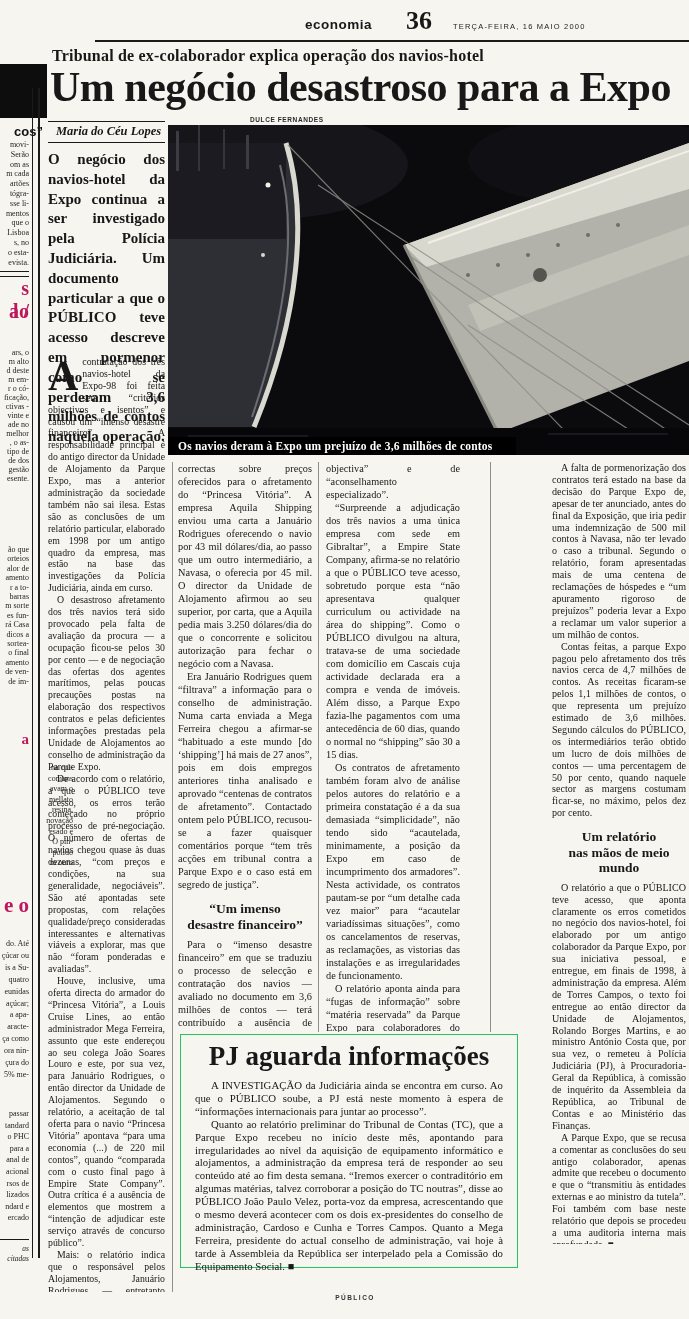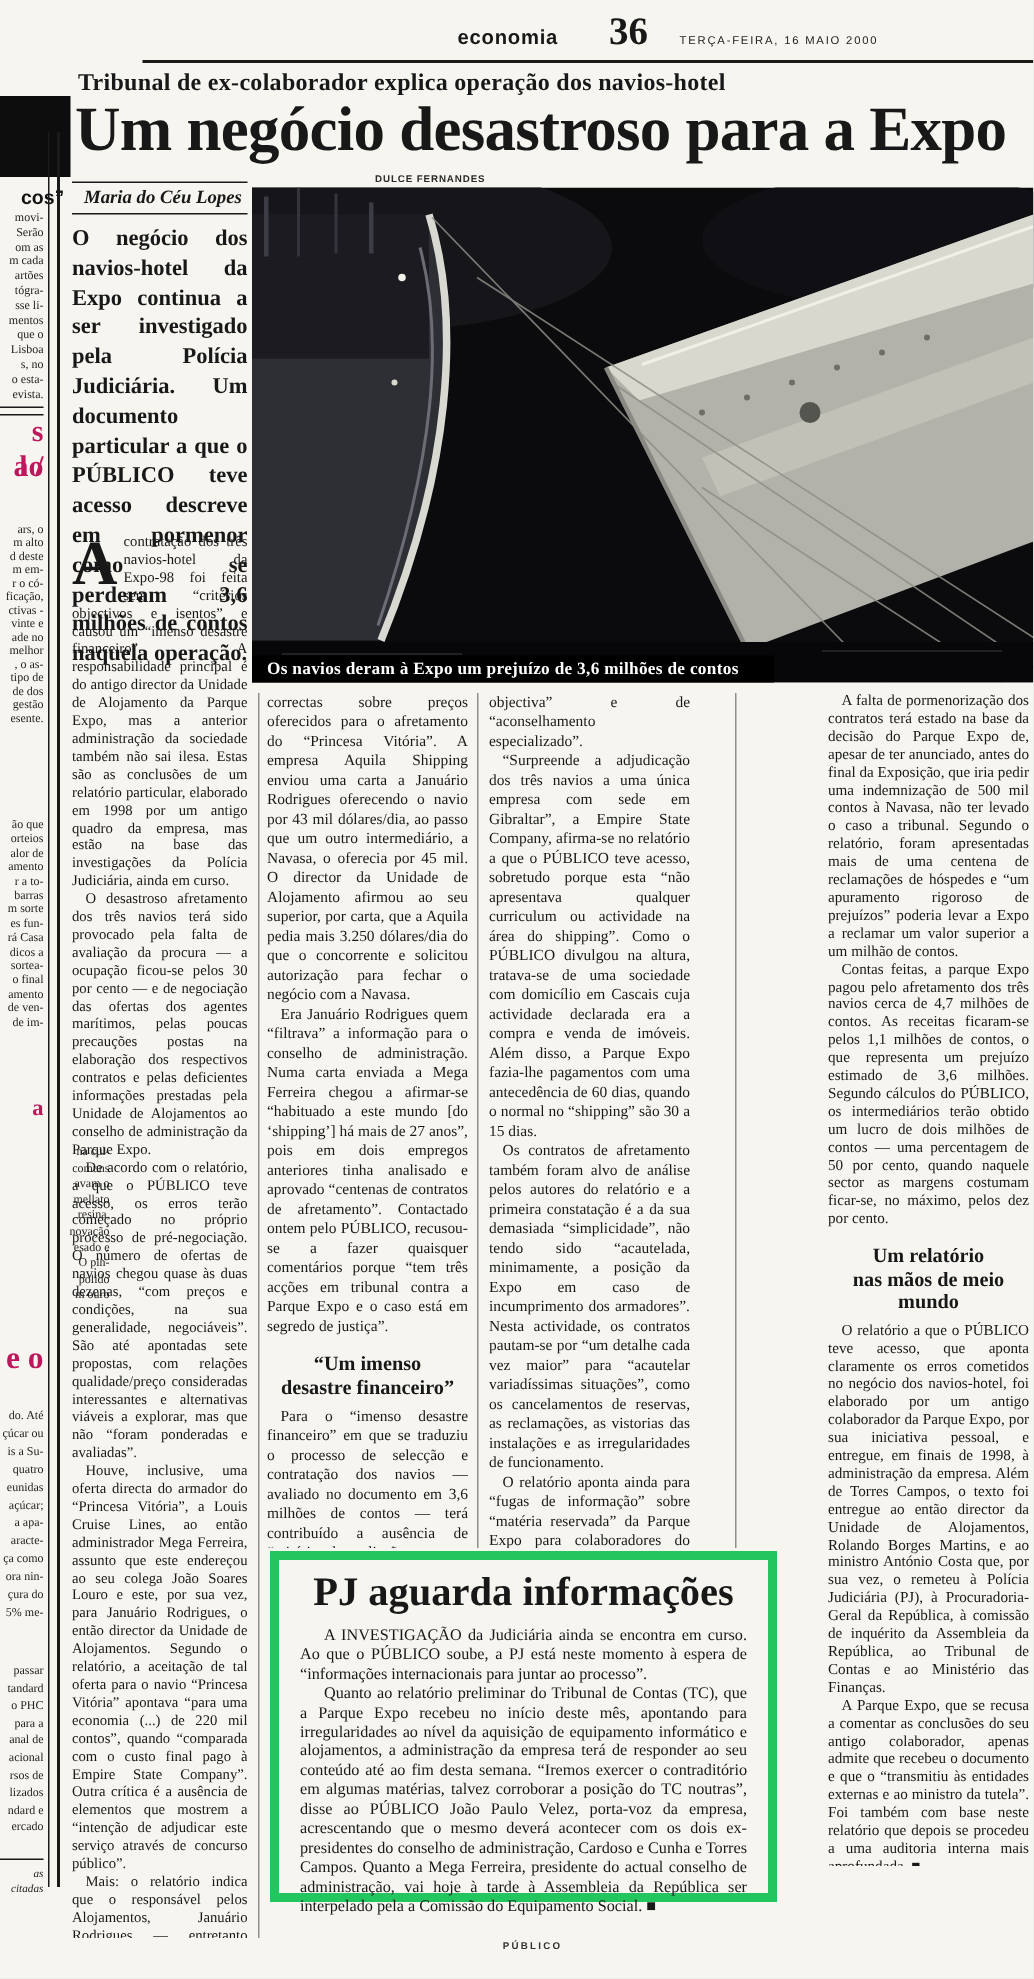--- a/index.html
+++ b/index.html
@@ -31,21 +31,21 @@
   .colc{font:10.1px/11.9px "Liberation Serif",serif;}
   .para{margin:0;text-align:justify;text-indent:9px;}
   .noind{text-indent:0;}
   .dropcap{float:left;font:bold 42px/36px "Liberation Serif",serif;padding:2px 4px 0 0;}
   .subhead{font-weight:bold;font-size:13.5px;line-height:15.5px;text-align:center;
            white-space:pre-line;margin:10px 0 6px;text-indent:0;}
   .caption{background:#000;color:#fff;font:bold 11.5px/18px "Liberation Serif",serif;
            padding-left:10px;letter-spacing:.2px;}
   .gutter{background:#8f8f8a;width:1px;}
   
-  .sbox{border:6px solid #22c55e;background:#f6f5f0;padding:4px 14px 6px;box-sizing:border-box;}
+  .sbox{border:1px solid #22c55e;background:#f6f5f0;padding:4px 14px 6px;box-sizing:border-box;}
   .sbox-title{font:bold 27px "Liberation Serif",serif;text-align:center;margin:2px 0 7px;}
   .sbox-body{font:10.8px/12.9px "Liberation Serif",serif;text-align:justify;}
   .sbox-body .para{text-indent:16px;}
   .footer{font:bold 6.5px "Liberation Sans",sans-serif;letter-spacing:1.5px;color:#333;
           text-align:center;}
 </style>
 </head>
 <body>
 
 <div class="page">

